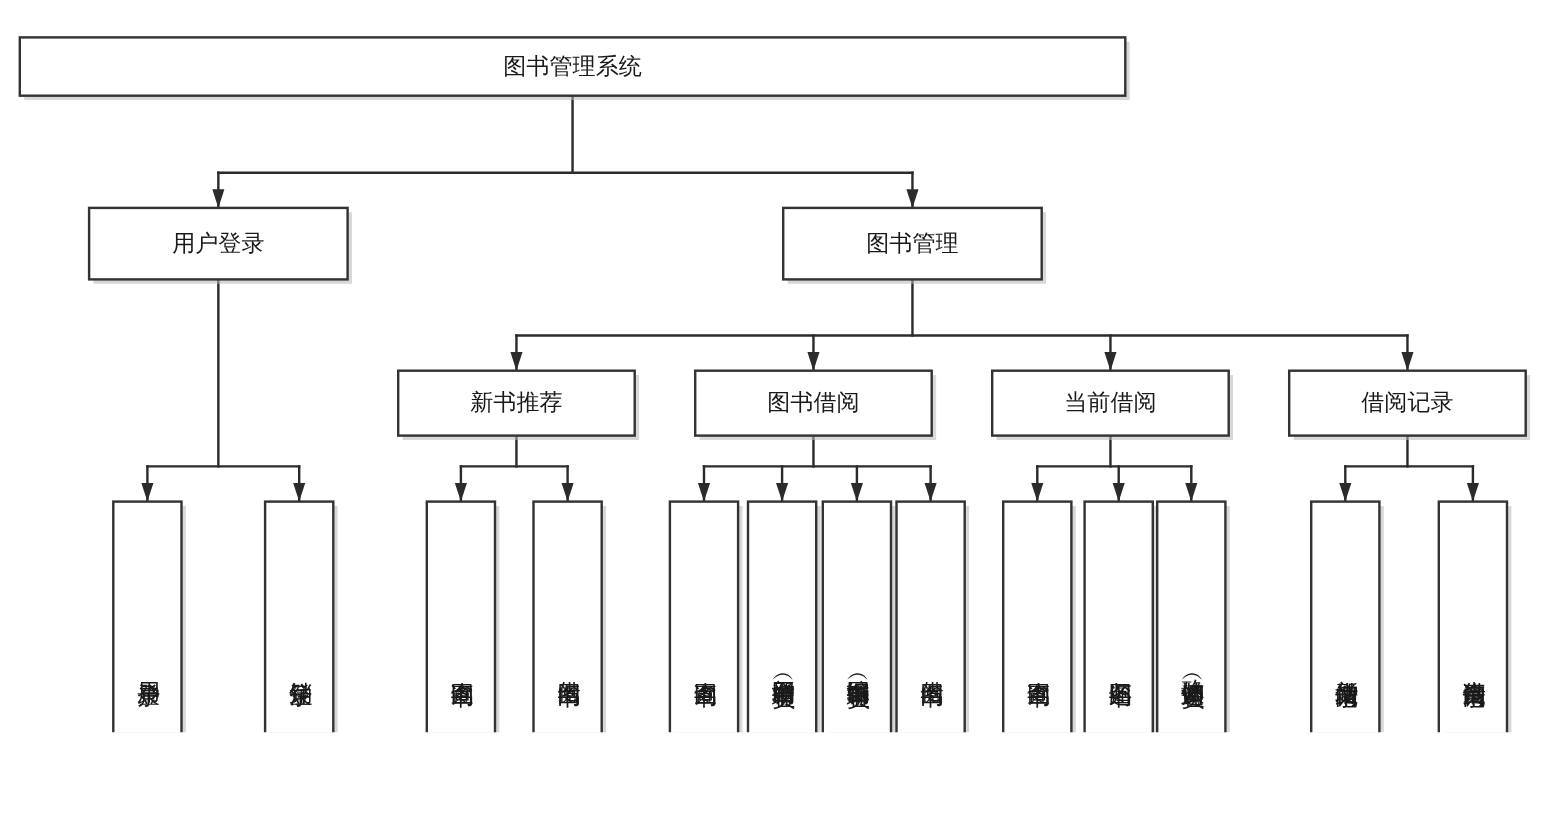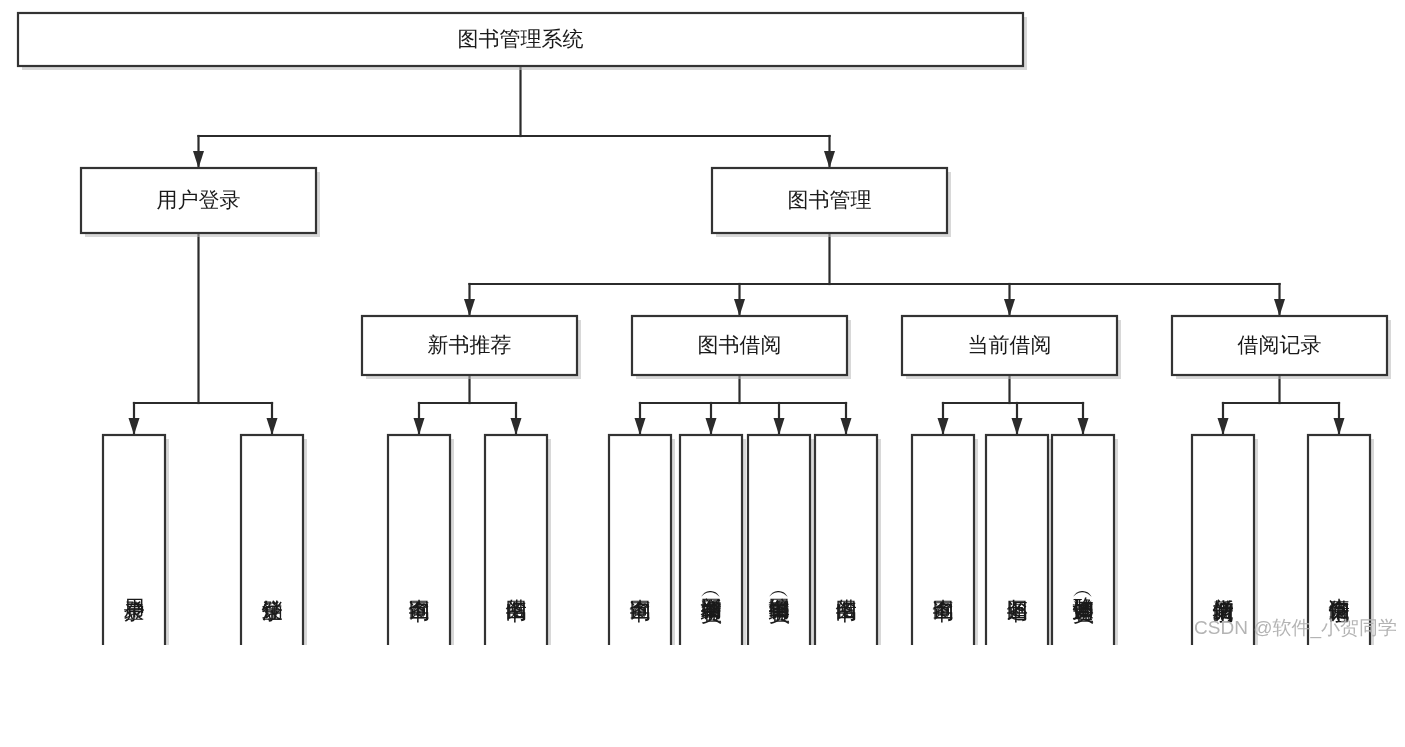--- a/index.html
+++ b/index.html
@@ -10,20 +10,21 @@
   }
   body {
     font-family: "Liberation Sans", "DejaVu Sans", sans-serif;
   }
   #diagram-root {
     position: relative;
     width: 1405px;
     height: 645px;
     background: #ffffff;
     overflow: hidden;
+    margin-top: 21px;
   }
   svg.chart-svg {
     position: absolute;
     left: 0;
     top: 0;
     width: 1405px;
     height: 747px;
     display: block;
   }
   .node-box {
@@ -251,14 +252,13 @@
       <div class="node-label-v" style="left: 609px; top: 435px; width: 62px; height: 298px;">查询图书</div>
       <div class="node-label-v" style="left: 680px; top: 435px; width: 62px; height: 298px;">新增图书（管理员）</div>
       <div class="node-label-v" style="left: 748px; top: 435px; width: 62px; height: 298px;">编辑图书（管理员）</div>
       <div class="node-label-v" style="left: 815px; top: 435px; width: 62px; height: 298px;">借阅图书</div>
       <div class="node-label-v" style="left: 912px; top: 435px; width: 62px; height: 298px;">查询图书</div>
       <div class="node-label-v" style="left: 986px; top: 435px; width: 62px; height: 298px;">归还图书</div>
       <div class="node-label-v" style="left: 1052px; top: 435px; width: 62px; height: 298px;">确认归还（管理员）</div>
       <div class="node-label-v" style="left: 1192px; top: 435px; width: 62px; height: 298px;">新增借阅记录</div>
       <div class="node-label-v" style="left: 1308px; top: 435px; width: 62px; height: 298px;">查询借阅记录</div>
     </div>
-  <div class="watermark">CSDN @软件_小贺同学</div>
 </div>
 
 </body></html>

